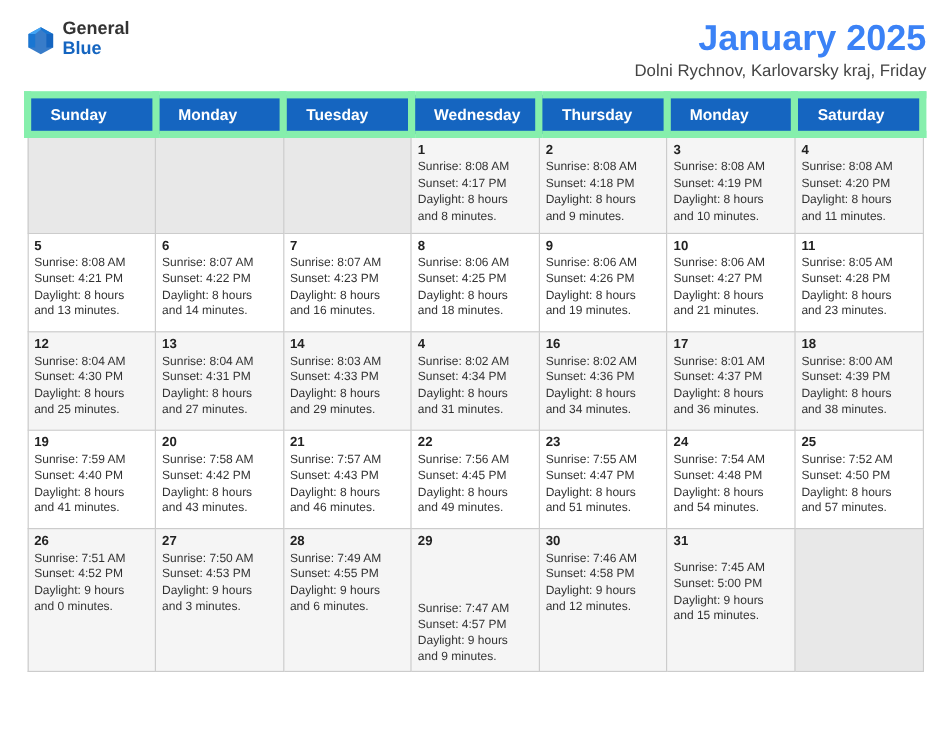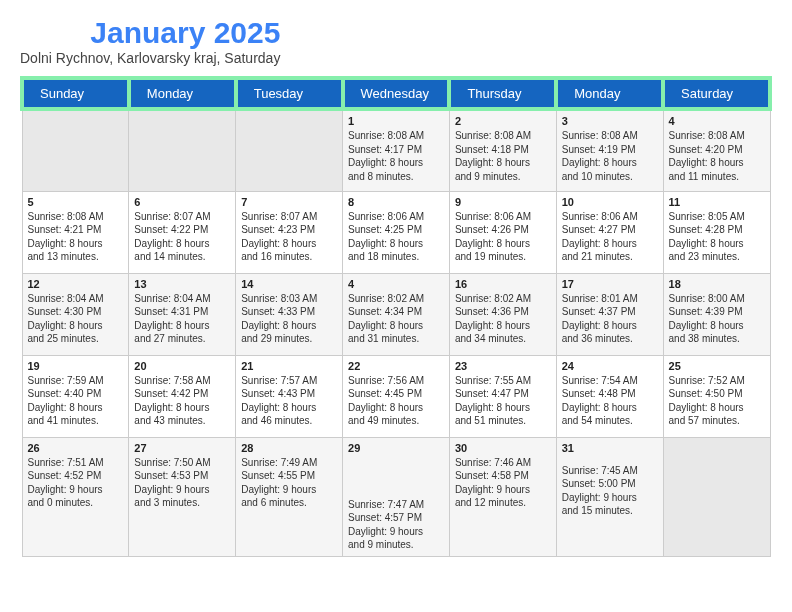--- a/index.html
+++ b/index.html
@@ -57,23 +57,23 @@
       border-collapse: collapse;
       table-layout: fixed;
     }
     thead tr {
       background: #1565c0;
       color: #fff;
     }
     thead th {
       padding: 6px 16px;
       font-size: 13px;
-      font-weight: normal;
+      font-weight: bold;
       text-align: left;
-      border: 4px solid #86efac;
+      border: 6px solid #86efac;
     }
     tbody tr {
       background: #fff;
     }
     tbody tr:nth-child(odd) {
       background: #f5f5f5;
     }
     td {
       border: 1px solid #ccc;
       vertical-align: top;
@@ -94,23 +94,36 @@
       color: #333;
     }
     .empty-cell {
       background: #e8e8e8 !important;
     }
   </style>
 </head>
 <body>
 
 <div class="header-row">
+  <div class="logo">
+    <svg class="logo-icon" viewBox="0 0 30 30">
+      <polygon points="15,4 26,10 26,22 15,28 4,22 4,10" fill="#1565c0" opacity="0.85"></polygon>
+      <polygon points="15,4 26,10 20,10 15,6" fill="#1976d2"></polygon>
+      <polygon points="20,10 26,10 26,22 20,22" fill="#1565c0"></polygon>
+      <polygon points="4,10 15,4 15,6 10,10" fill="#42a5f5"></polygon>
+      <polygon points="4,10 10,10 10,22 4,22" fill="#1976d2"></polygon>
+    </svg>
+    <div class="logo-text">
+      <span class="logo-general">General</span>
+      <span class="logo-blue">Blue</span>
+    </div>
+  </div>
   <div class="title-block">
     <div class="cal-title">January 2025</div>
-    <div class="cal-subtitle">Dolni Rychnov, Karlovarsky kraj, Saturday</div>
+    <div class="cal-subtitle">Dolni Rychnov, Karlovarsky kraj, Friday</div>
   </div>
 </div>
 
 <table>
   <thead>
     <tr>
     <th>Sunday</th>
         <th>Monday</th>
         <th>Tuesday</th>
         <th>Wednesday</th>

